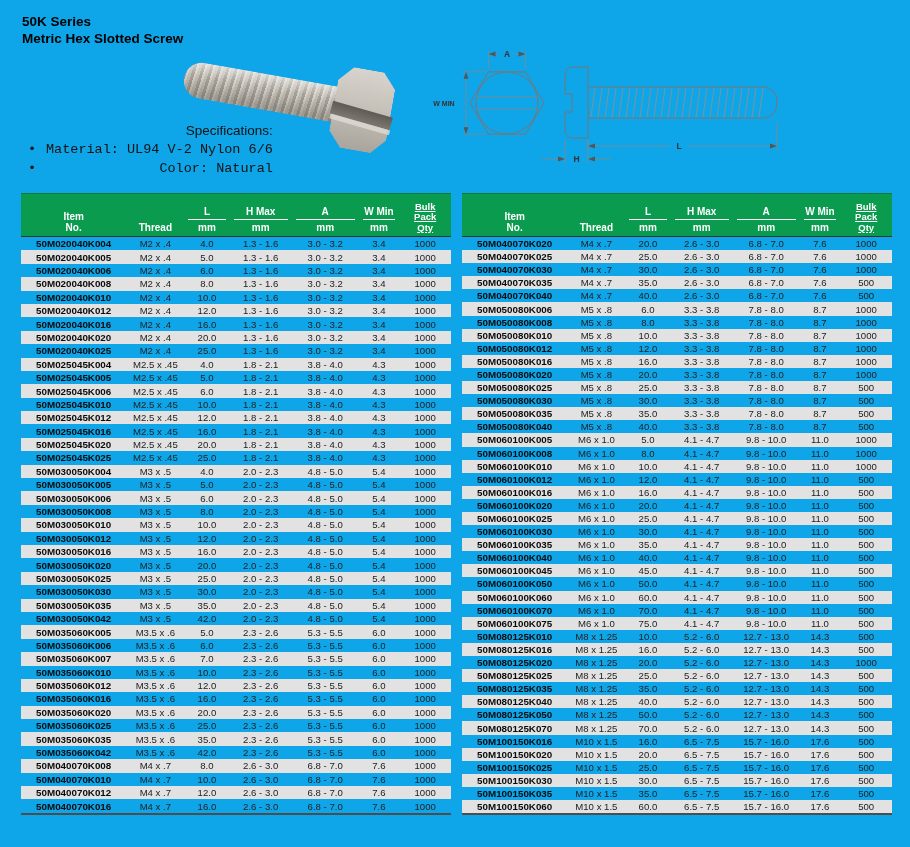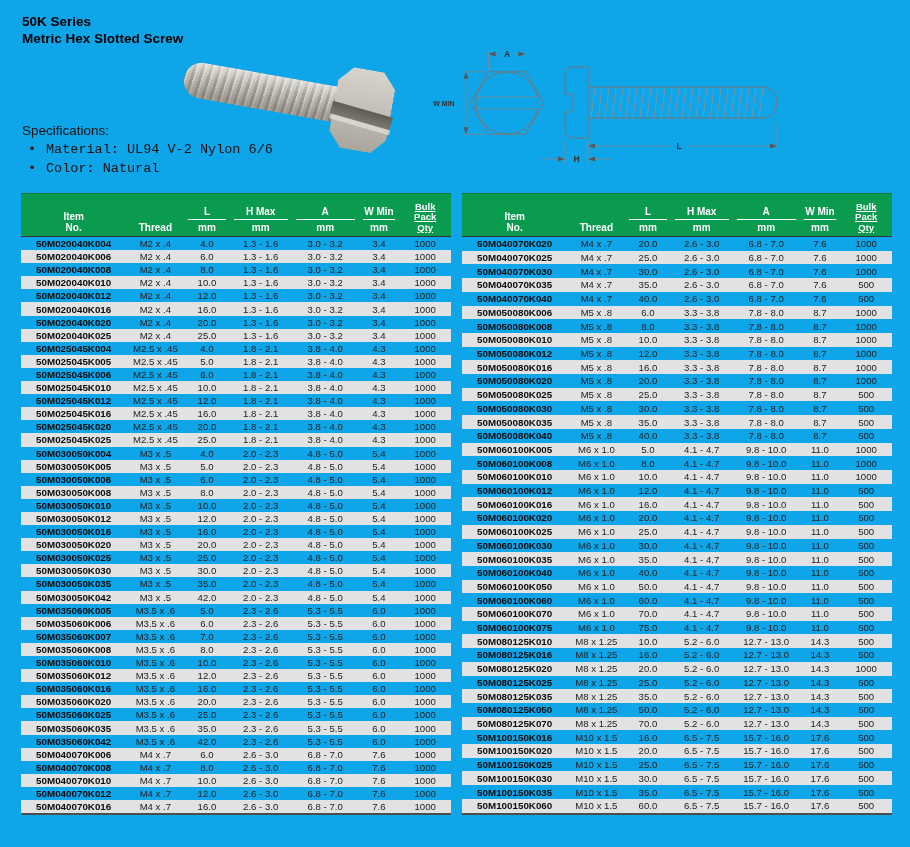--- a/index.html
+++ b/index.html
@@ -4,21 +4,21 @@
 <style>
   html,body { margin:0; padding:0; background:#fff; }
   .screen {
     position:relative; width:910px; height:847px; background:#0ea5e9;
     font-family:"Liberation Sans", sans-serif; overflow:hidden;
   }
   
   .doc-title { position:absolute; left:22px; top:13px; font-size:13.5px; font-weight:bold;
                color:#000; line-height:17px; }
   
-  .specs { position:absolute; left:22px; top:121px; font-size:13.5px; color:#121212; }
+  .specs { position:absolute; left:22px; top:121px; font-size:13.5px; color:#121212;text-align:right; }
   .specs-heading { line-height:19px; }
   .specs-list { margin:1px 0 0 0; padding:0; list-style:none;font-family:Liberation Mono, monospace; }
   .specs-list li { line-height:18.5px; padding-left:24px; position:relative; }
   .specs-list li::before { content:"\2022"; position:absolute; left:6px; }
   
   .photo { position:absolute; left:180px; top:50px; width:215px; height:98px;
            transform:rotate(10deg); }
   .photo .shaft {
     position:absolute; left:2px; top:28px; width:160px; height:36px;
     border-radius:18px 2px 2px 18px;
@@ -216,20 +216,29 @@
           <tr data-name="table-row">
             <td data-name="item-no">50M020040K004</td>
             <td data-name="thread">M2 x .4</td>
             <td data-name="length-mm">4.0</td>
             <td data-name="h-max-mm">1.3 - 1.6</td>
             <td data-name="a-mm">3.0 - 3.2</td>
             <td data-name="w-min-mm">3.4</td>
             <td data-name="bulk-pack-qty">1000</td>
           </tr>
           <tr data-name="table-row">
+            <td data-name="item-no">50M020040K005</td>
+            <td data-name="thread">M2 x .4</td>
+            <td data-name="length-mm">5.0</td>
+            <td data-name="h-max-mm">1.3 - 1.6</td>
+            <td data-name="a-mm">3.0 - 3.2</td>
+            <td data-name="w-min-mm">3.4</td>
+            <td data-name="bulk-pack-qty">1000</td>
+          </tr>
+          <tr data-name="table-row">
             <td data-name="item-no">50M020040K006</td>
             <td data-name="thread">M2 x .4</td>
             <td data-name="length-mm">6.0</td>
             <td data-name="h-max-mm">1.3 - 1.6</td>
             <td data-name="a-mm">3.0 - 3.2</td>
             <td data-name="w-min-mm">3.4</td>
             <td data-name="bulk-pack-qty">1000</td>
           </tr>
           <tr data-name="table-row">
             <td data-name="item-no">50M020040K008</td>
@@ -486,29 +495,20 @@
           <tr data-name="table-row">
             <td data-name="item-no">50M035060K007</td>
             <td data-name="thread">M3.5 x .6</td>
             <td data-name="length-mm">7.0</td>
             <td data-name="h-max-mm">2.3 - 2.6</td>
             <td data-name="a-mm">5.3 - 5.5</td>
             <td data-name="w-min-mm">6.0</td>
             <td data-name="bulk-pack-qty">1000</td>
           </tr>
           <tr data-name="table-row">
-            <td data-name="item-no">50M035060K008</td>
-            <td data-name="thread">M3.5 x .6</td>
-            <td data-name="length-mm">8.0</td>
-            <td data-name="h-max-mm">2.3 - 2.6</td>
-            <td data-name="a-mm">5.3 - 5.5</td>
-            <td data-name="w-min-mm">6.0</td>
-            <td data-name="bulk-pack-qty">1000</td>
-          </tr>
-          <tr data-name="table-row">
             <td data-name="item-no">50M035060K010</td>
             <td data-name="thread">M3.5 x .6</td>
             <td data-name="length-mm">10.0</td>
             <td data-name="h-max-mm">2.3 - 2.6</td>
             <td data-name="a-mm">5.3 - 5.5</td>
             <td data-name="w-min-mm">6.0</td>
             <td data-name="bulk-pack-qty">1000</td>
           </tr>
           <tr data-name="table-row">
             <td data-name="item-no">50M035060K012</td>
@@ -555,29 +555,20 @@
             <td data-name="w-min-mm">6.0</td>
             <td data-name="bulk-pack-qty">1000</td>
           </tr>
           <tr data-name="table-row">
             <td data-name="item-no">50M035060K042</td>
             <td data-name="thread">M3.5 x .6</td>
             <td data-name="length-mm">42.0</td>
             <td data-name="h-max-mm">2.3 - 2.6</td>
             <td data-name="a-mm">5.3 - 5.5</td>
             <td data-name="w-min-mm">6.0</td>
-            <td data-name="bulk-pack-qty">1000</td>
-          </tr>
-          <tr data-name="table-row">
-            <td data-name="item-no">50M040070K006</td>
-            <td data-name="thread">M4 x .7</td>
-            <td data-name="length-mm">6.0</td>
-            <td data-name="h-max-mm">2.6 - 3.0</td>
-            <td data-name="a-mm">6.8 - 7.0</td>
-            <td data-name="w-min-mm">7.6</td>
             <td data-name="bulk-pack-qty">1000</td>
           </tr>
           <tr data-name="table-row">
             <td data-name="item-no">50M040070K008</td>
             <td data-name="thread">M4 x .7</td>
             <td data-name="length-mm">8.0</td>
             <td data-name="h-max-mm">2.6 - 3.0</td>
             <td data-name="a-mm">6.8 - 7.0</td>
             <td data-name="w-min-mm">7.6</td>
             <td data-name="bulk-pack-qty">1000</td>
@@ -888,20 +879,29 @@
           <tr data-name="table-row">
             <td data-name="item-no">50M060100K040</td>
             <td data-name="thread">M6 x 1.0</td>
             <td data-name="length-mm">40.0</td>
             <td data-name="h-max-mm">4.1 - 4.7</td>
             <td data-name="a-mm">9.8 - 10.0</td>
             <td data-name="w-min-mm">11.0</td>
             <td data-name="bulk-pack-qty">500</td>
           </tr>
           <tr data-name="table-row">
+            <td data-name="item-no">50M060100K045</td>
+            <td data-name="thread">M6 x 1.0</td>
+            <td data-name="length-mm">45.0</td>
+            <td data-name="h-max-mm">4.1 - 4.7</td>
+            <td data-name="a-mm">9.8 - 10.0</td>
+            <td data-name="w-min-mm">11.0</td>
+            <td data-name="bulk-pack-qty">500</td>
+          </tr>
+          <tr data-name="table-row">
             <td data-name="item-no">50M060100K050</td>
             <td data-name="thread">M6 x 1.0</td>
             <td data-name="length-mm">50.0</td>
             <td data-name="h-max-mm">4.1 - 4.7</td>
             <td data-name="a-mm">9.8 - 10.0</td>
             <td data-name="w-min-mm">11.0</td>
             <td data-name="bulk-pack-qty">500</td>
           </tr>
           <tr data-name="table-row">
             <td data-name="item-no">50M060100K060</td>
@@ -969,20 +969,29 @@
           <tr data-name="table-row">
             <td data-name="item-no">50M080125K035</td>
             <td data-name="thread">M8 x 1.25</td>
             <td data-name="length-mm">35.0</td>
             <td data-name="h-max-mm">5.2 - 6.0</td>
             <td data-name="a-mm">12.7 - 13.0</td>
             <td data-name="w-min-mm">14.3</td>
             <td data-name="bulk-pack-qty">500</td>
           </tr>
           <tr data-name="table-row">
+            <td data-name="item-no">50M080125K040</td>
+            <td data-name="thread">M8 x 1.25</td>
+            <td data-name="length-mm">40.0</td>
+            <td data-name="h-max-mm">5.2 - 6.0</td>
+            <td data-name="a-mm">12.7 - 13.0</td>
+            <td data-name="w-min-mm">14.3</td>
+            <td data-name="bulk-pack-qty">500</td>
+          </tr>
+          <tr data-name="table-row">
             <td data-name="item-no">50M080125K050</td>
             <td data-name="thread">M8 x 1.25</td>
             <td data-name="length-mm">50.0</td>
             <td data-name="h-max-mm">5.2 - 6.0</td>
             <td data-name="a-mm">12.7 - 13.0</td>
             <td data-name="w-min-mm">14.3</td>
             <td data-name="bulk-pack-qty">500</td>
           </tr>
           <tr data-name="table-row">
             <td data-name="item-no">50M080125K070</td>

